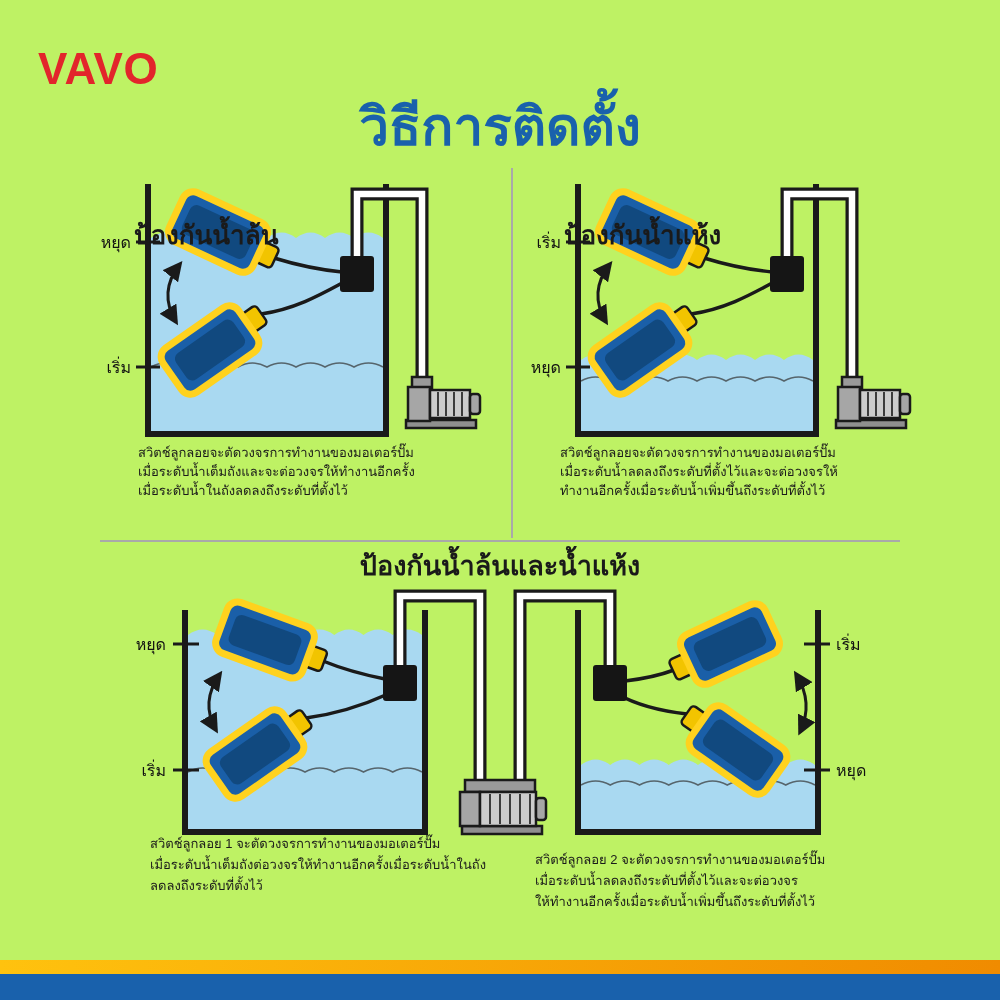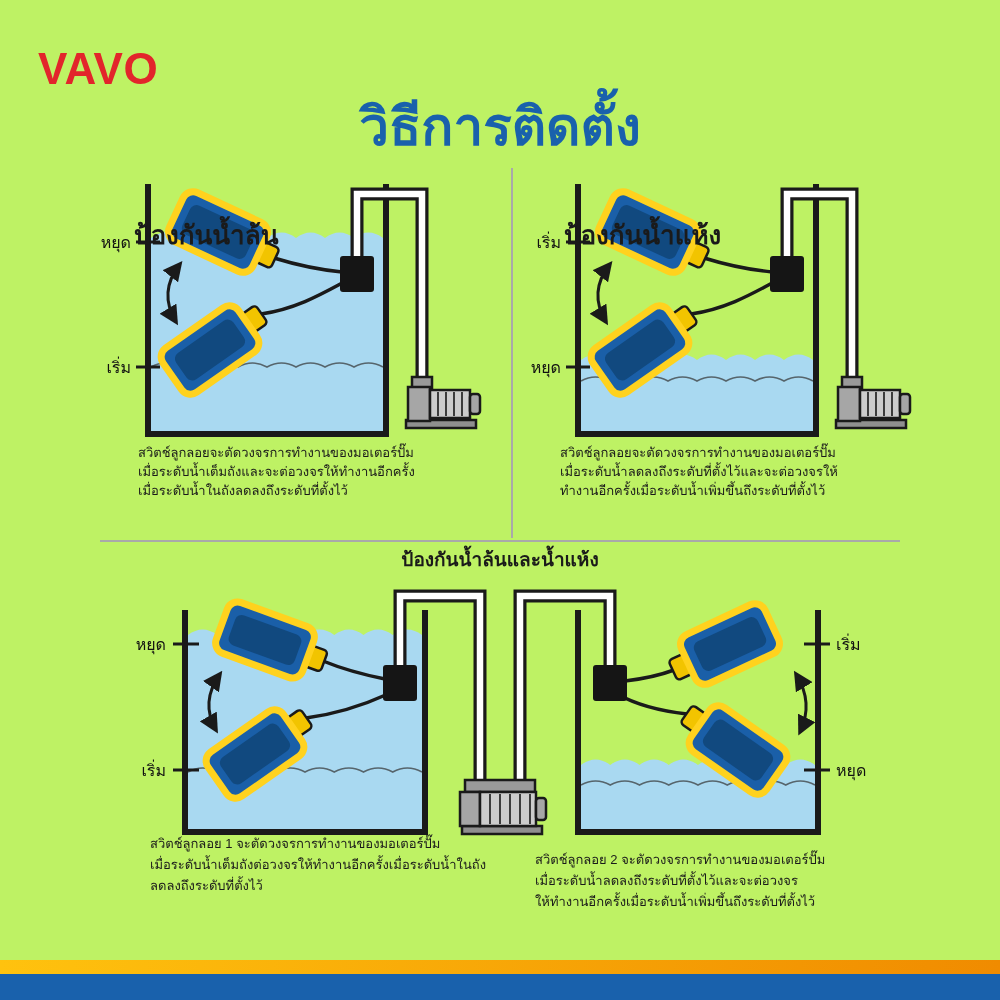--- a/index.html
+++ b/index.html
@@ -30,21 +30,21 @@
 
   .desc { position:absolute; font-size:13px; line-height:1.45; color:#1a1a1a; }
   .panel.left  .desc { top:282px; left:38px; width:370px; }
   .panel.right .desc { top:282px; left:30px; width:378px; }
 
   .divider-v { position:absolute; left:511px; top:168px; width:2px; height:370px; background:#a9a9a9; }
   .divider-h { position:absolute; left:100px; top:540px; width:800px; height:2px; background:#a9a9a9; }
 
   .combined-heading {
     position:absolute; top:544px; left:0; width:100%;
-    text-align:center; font-size:19px; font-weight:bold; color:#1a1a1a;
+    text-align:center; font-size:27px; font-weight:bold; color:#1a1a1a;
   }
   .combined-svg { position:absolute; left:120px; top:582px; }
 
   .desc.bottom-left  { top:834px; left:150px; width:345px; line-height:1.6; }
   .desc.bottom-right { top:850px; left:535px; width:355px; line-height:1.6; }
 
   .stripe-orange {
     position:absolute; left:0; top:960px; width:1000px; height:14px;
     background:linear-gradient(90deg,#ffc20e,#f08b00);
   }

